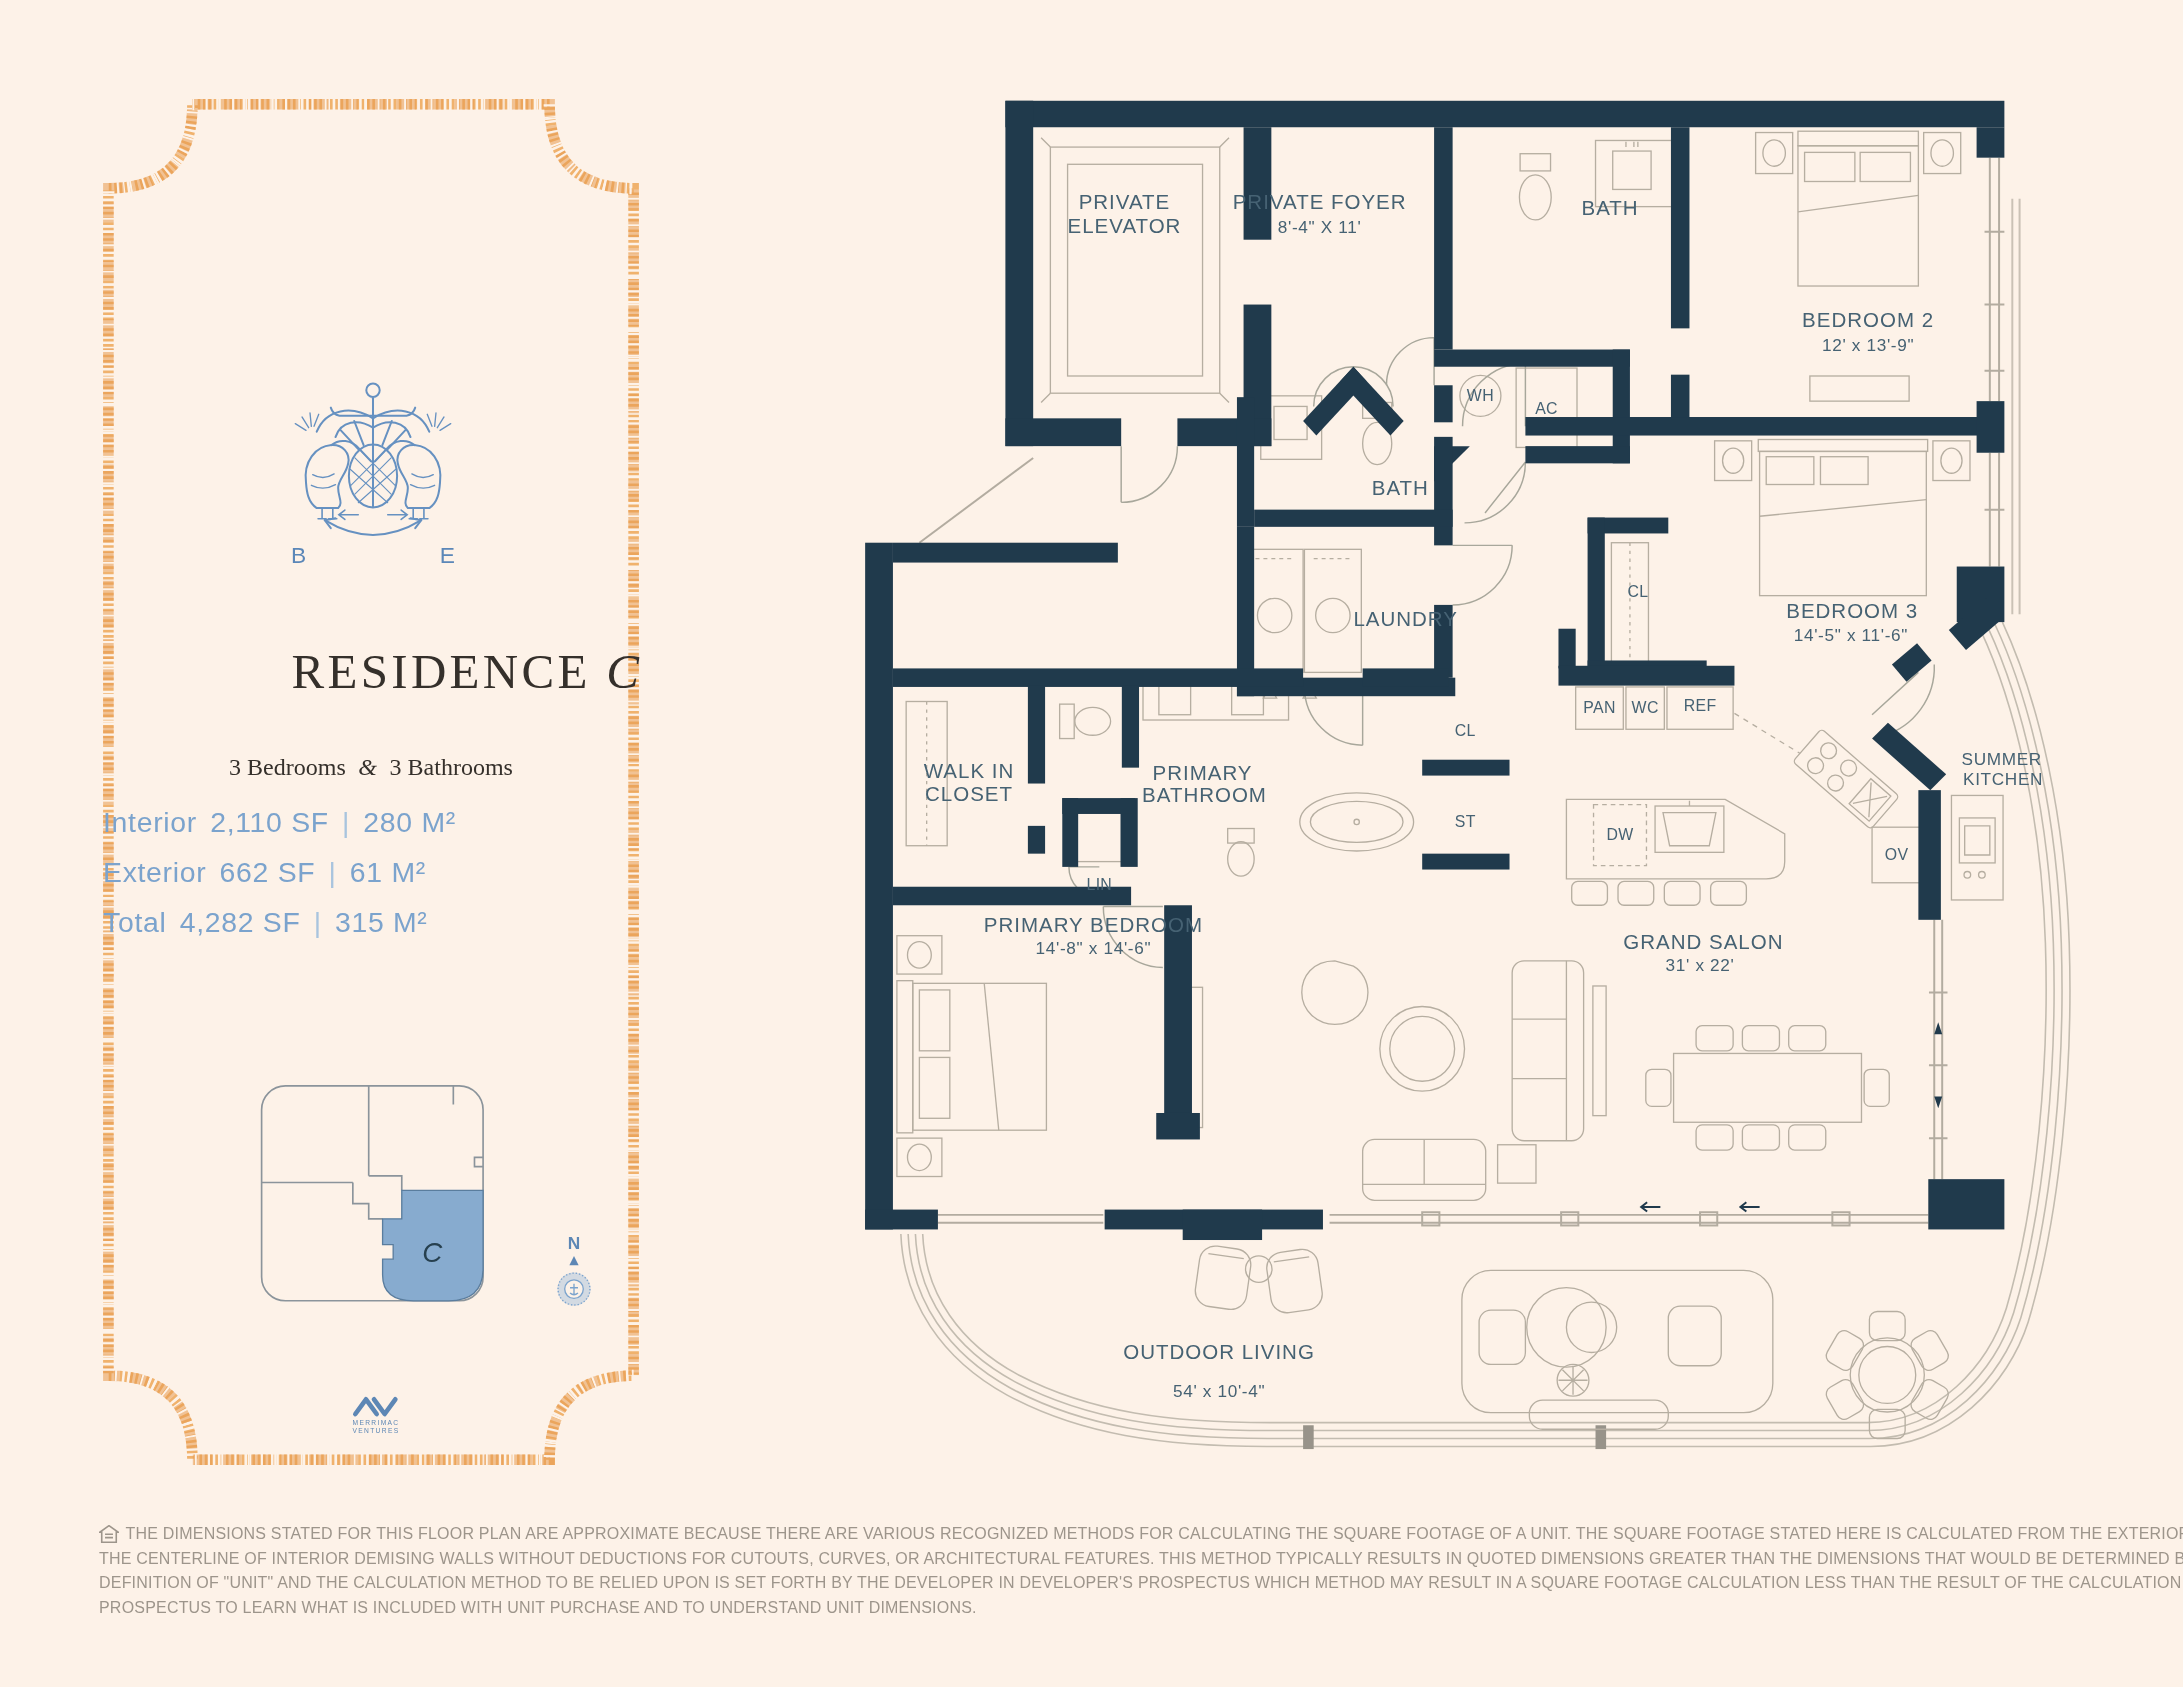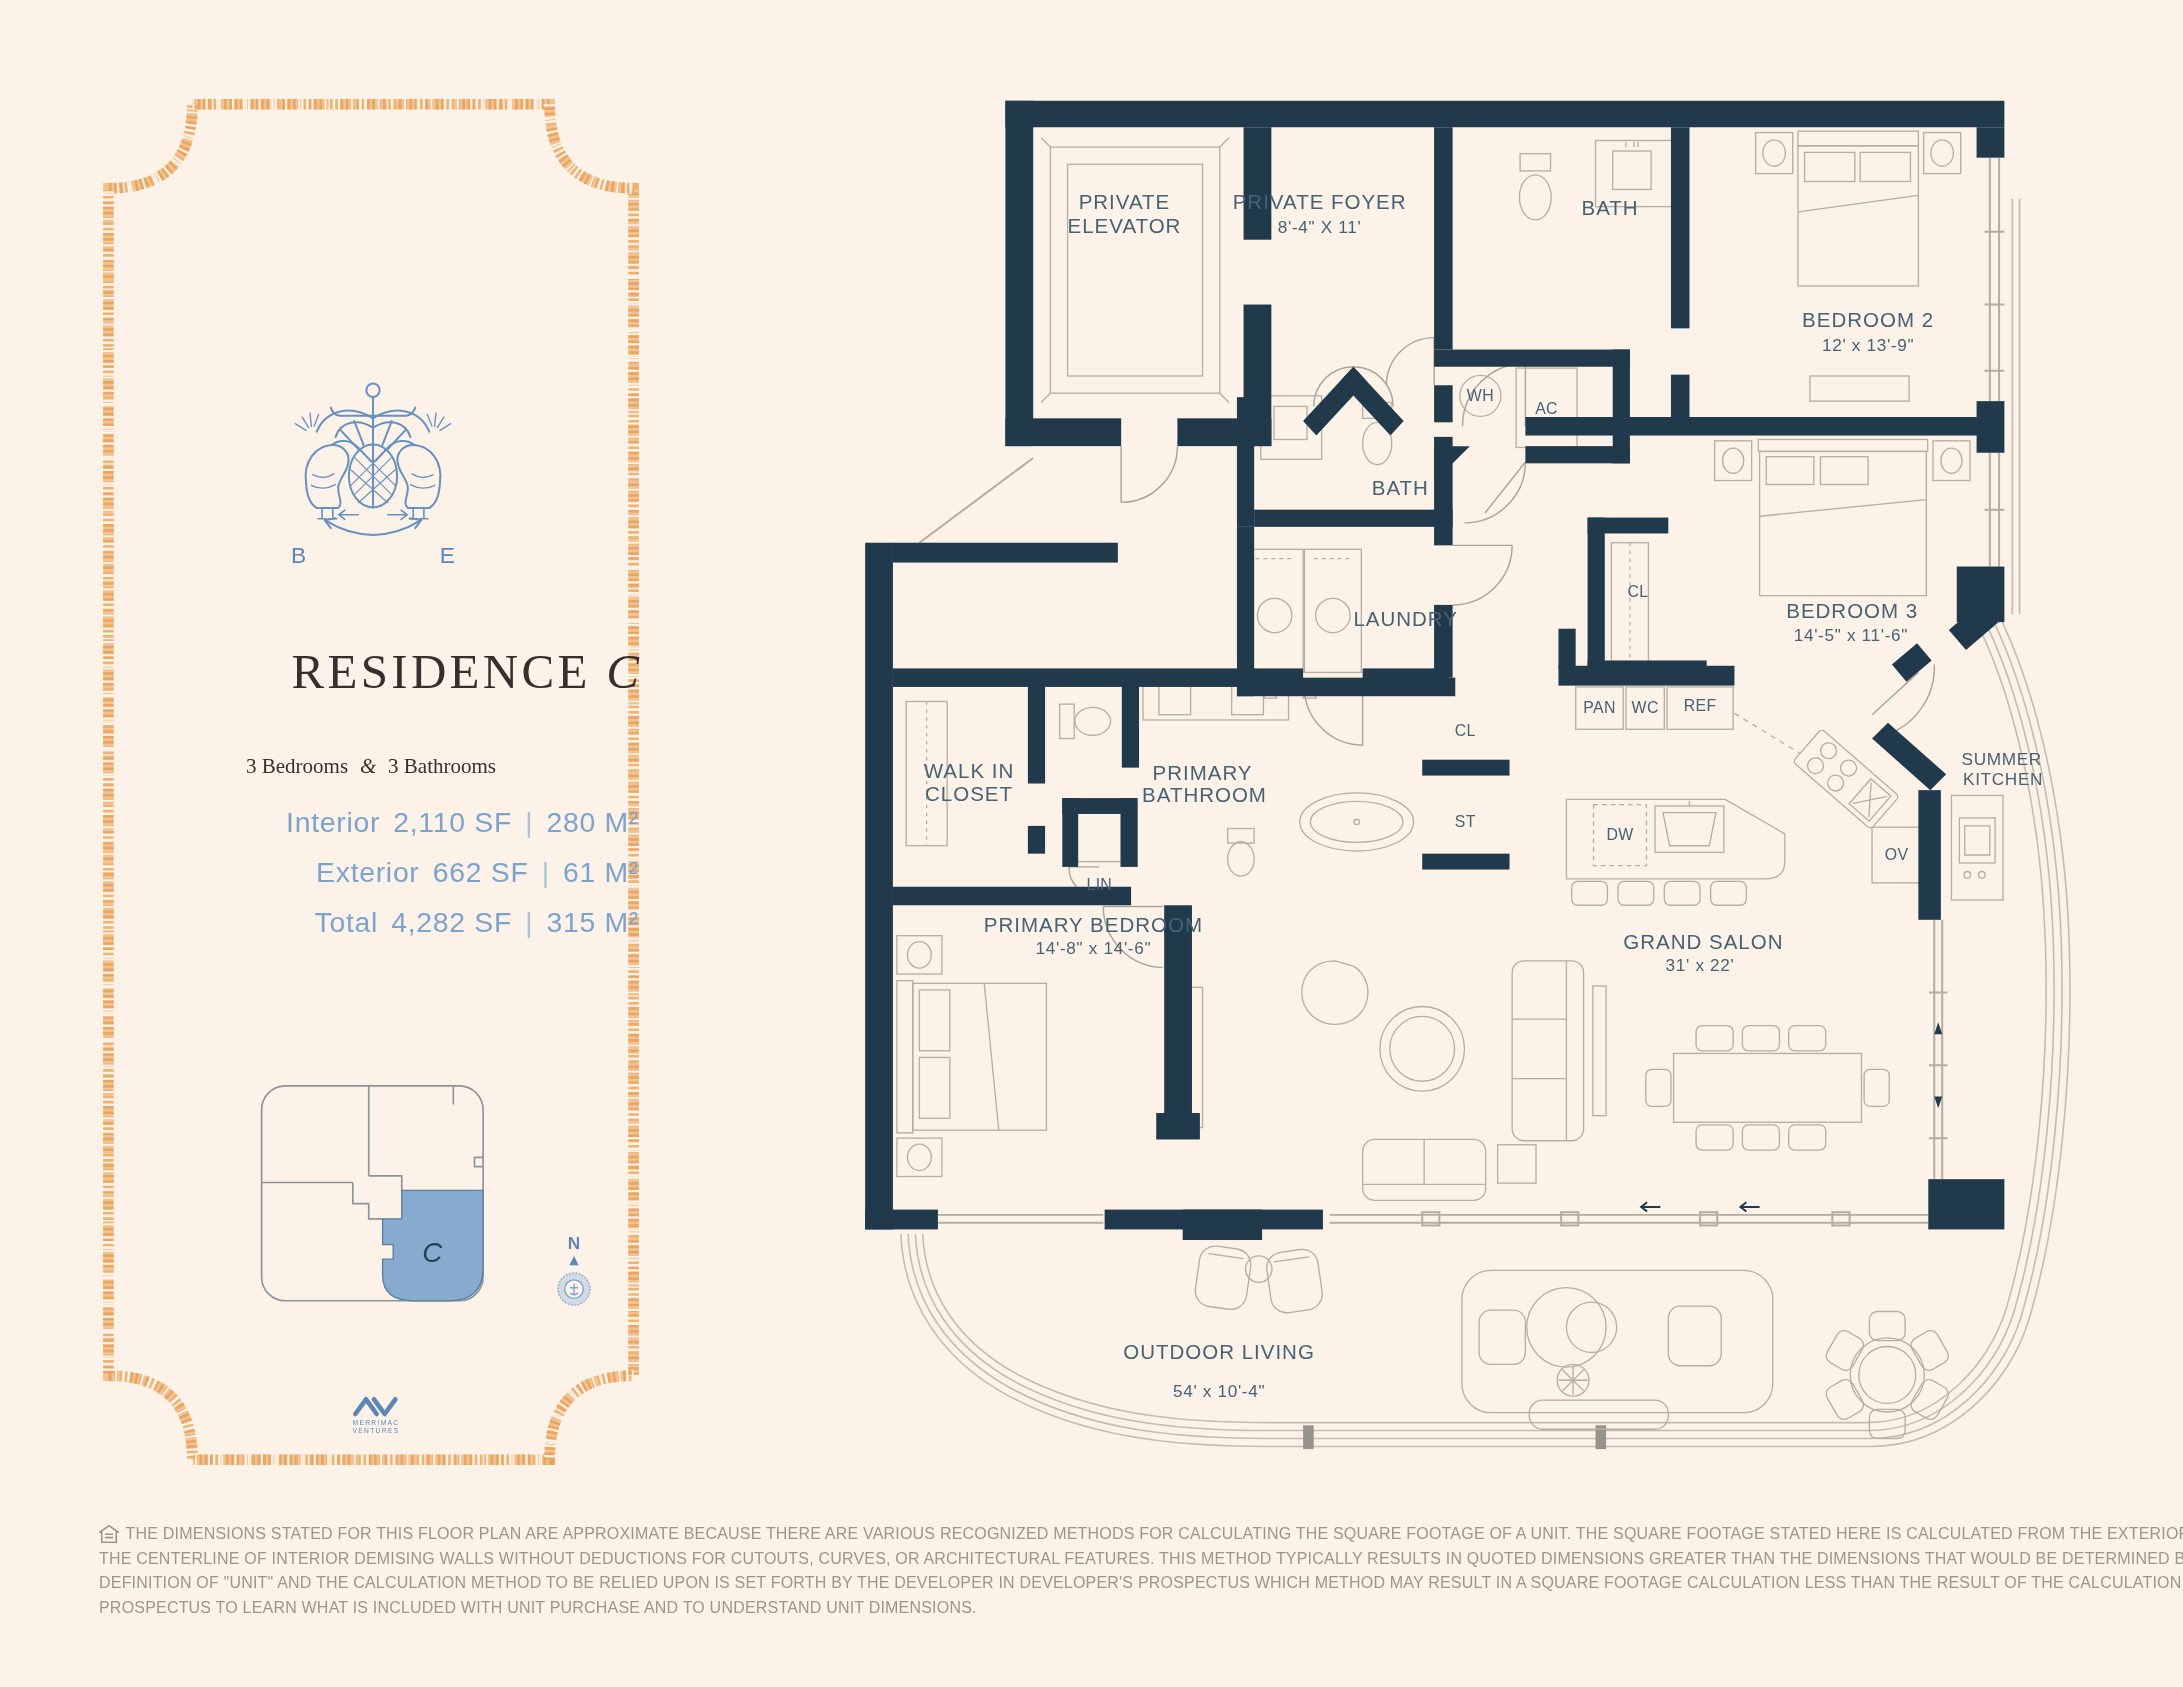--- a/index.html
+++ b/index.html
@@ -5,24 +5,24 @@
   html,body{margin:0;padding:0;}
   .page{position:relative;width:2183px;height:1687px;background:#fdf2e8;overflow:hidden;
         font-family:"Liberation Sans",sans-serif;}
   .abs{position:absolute;}
   
   .panel{position:absolute;left:103px;top:99px;width:536px;height:1366px;}
   .panel-title{position:absolute;left:0;top:544px;width:100%;text-align:right;
     font-family:"Liberation Serif",serif;font-size:49px;letter-spacing:3.3px;color:#35302b;}
   .panel-title .unit{font-style:italic;letter-spacing:0;}
   .panel-sub{position:absolute;left:0;top:655px;width:100%;text-align:center;
-    font-family:"Liberation Serif",serif;font-size:21px;color:#35302b;}
+    font-family:"Liberation Serif",serif;font-size:24px;color:#35302b;}
   .panel-sub .amp{font-style:italic;padding:0 6.6px;}
   .stats{position:absolute;left:0;top:707px;width:100%;display:flex;flex-direction:column;
-    align-items:flex-end;gap:17px;color:#7ba3cd;font-size:28.4px;letter-spacing:0.7px;}
+    align-items:flex-start;gap:17px;color:#7ba3cd;font-size:28.4px;letter-spacing:0.7px;}
   .stat-row{display:flex;gap:13.2px;align-items:baseline;}
   .stat-row .pipe{color:#a9c4de;}
   
   .disclaimer{position:absolute;left:99px;top:1522px;width:1991px;color:#9d958b;
     font-size:16px;line-height:24.5px;letter-spacing:0.2px;}
   .disclaimer .line{white-space:nowrap;}
   .eh-icon{display:inline-block;vertical-align:-4px;margin-right:6.6px;}
   
   svg text{font-family:"Liberation Sans",sans-serif;}
   .room-lab{fill:#466273;font-size:31px;letter-spacing:1.5px;text-anchor:middle;}

